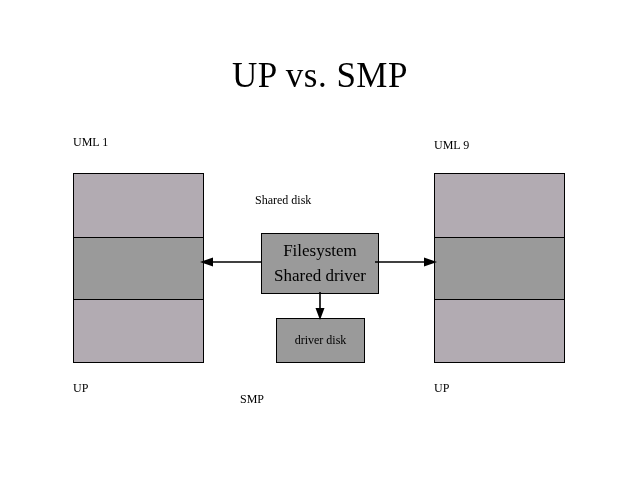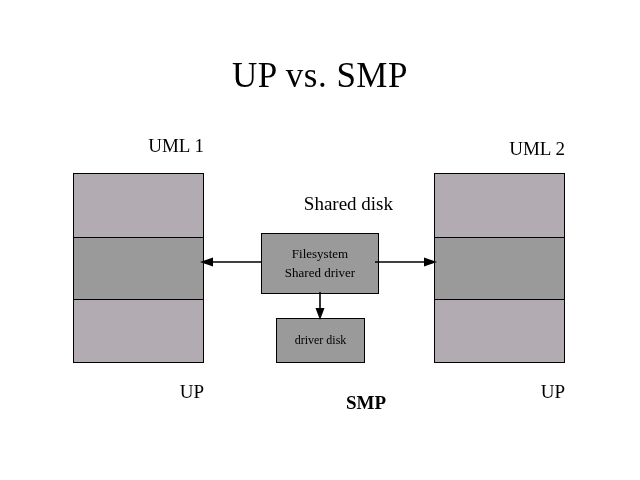--- a/index.html
+++ b/index.html
@@ -63,44 +63,44 @@
     border-bottom: 1px solid #000000;
   }
   .seg-bottom {
     background: #b2abb2;
     flex: 1 1 auto;
   }
 
   
   .label {
     position: absolute;
-    font-size: 19px;
+    font-size: 12px;
     line-height: 1.1;
     white-space: pre;
-    text-align: right;
+    text-align: left;
   }
   .label-uml1   { left: 73px;  top: 136px; width: 131px; }
   .label-uml2   { left: 434px; top: 139px; width: 131px; }
-  .label-shared { left: 262px; top: 194px; width: 131px; font-family: Liberation Serif, serif; }
+  .label-shared { left: 255px; top: 194px; width: 131px; font-family: Liberation Serif, serif; }
   .label-up-l   { left: 73px;  top: 382px; width: 131px; }
   .label-up-r   { left: 434px; top: 382px; width: 131px; }
-  .label-smp    { left: 255px; top: 393px; width: 131px; font-weight: bold; }
+  .label-smp    { left: 240px; top: 393px; width: 131px; }
 
   
   .gray-box {
     position: absolute;
     background: #9a9a9a;
     border: 1px solid #000000;
     box-sizing: border-box;
     display: flex;
     flex-direction: column;
     align-items: center;
     justify-content: center;
     text-align: center;
-    font-size: 13px;
+    font-size: 17px;
     line-height: 1.45;
   }
   .box-fsdriver {
     left: 261px;
     top: 233px;
     width: 118px;
     height: 61px;
   }
   .box-vdisk {
     left: 276px;
@@ -126,21 +126,21 @@
   <div class="slide-title">UP vs. SMP</div>
 
   <div class="label label-uml1">UML 1</div>
 
   <div class="uml-column left">
     <div class="seg seg-light"></div>
     <div class="seg seg-dark"></div>
     <div class="seg seg-bottom"></div>
   </div>
 
-  <div class="label label-uml2">UML 2</div>
+  <div class="label label-uml2">UML 9</div>
 
   <div class="uml-column right">
     <div class="seg seg-light"></div>
     <div class="seg seg-dark"></div>
     <div class="seg seg-bottom"></div>
   </div>
 
   <div class="label label-shared">Shared disk</div>
 
   <div class="gray-box box-fsdriver">

